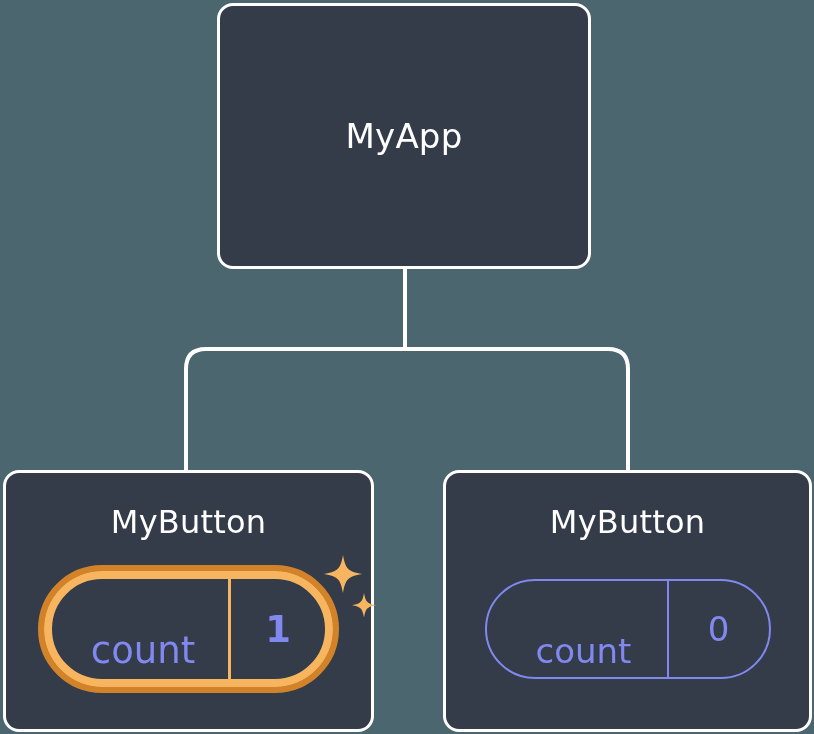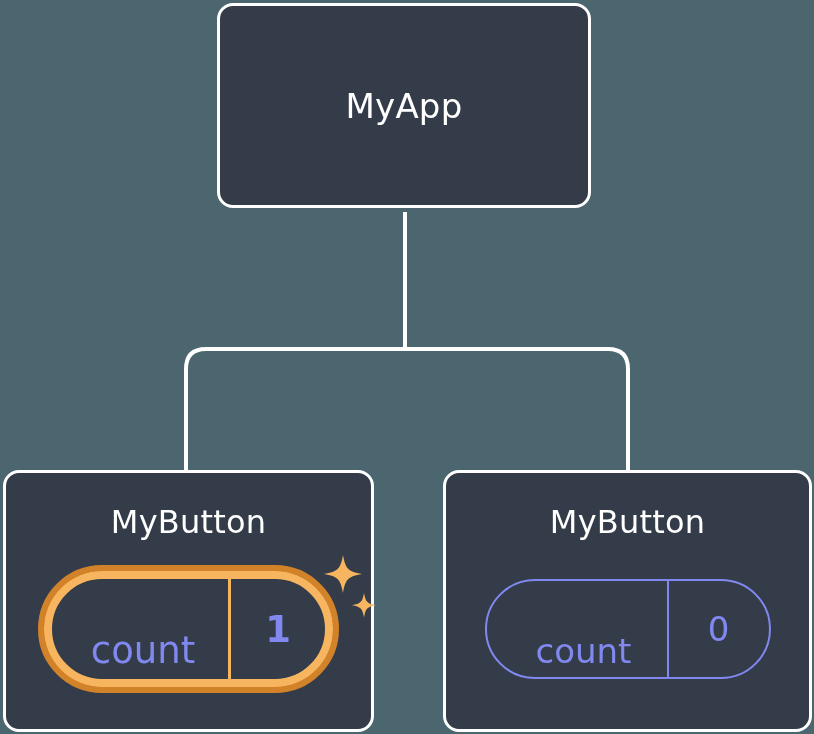--- a/index.html
+++ b/index.html
@@ -37,21 +37,21 @@
     border: 3px solid #ffffff;
     box-sizing: border-box;
     display: flex;
     flex-direction: column;
     align-items: center;
   }
   .node-card.root {
     left: 217px;
     top: 3px;
     width: 374px;
-    height: 205px;
+    height: 266px;
     border-radius: 16px;
     justify-content: center;
   }
   .node-card.child-left {
     left: 3px;
     top: 470px;
     width: 371px;
     height: 262px;
     border-radius: 16px;
     padding-top: 33px;

